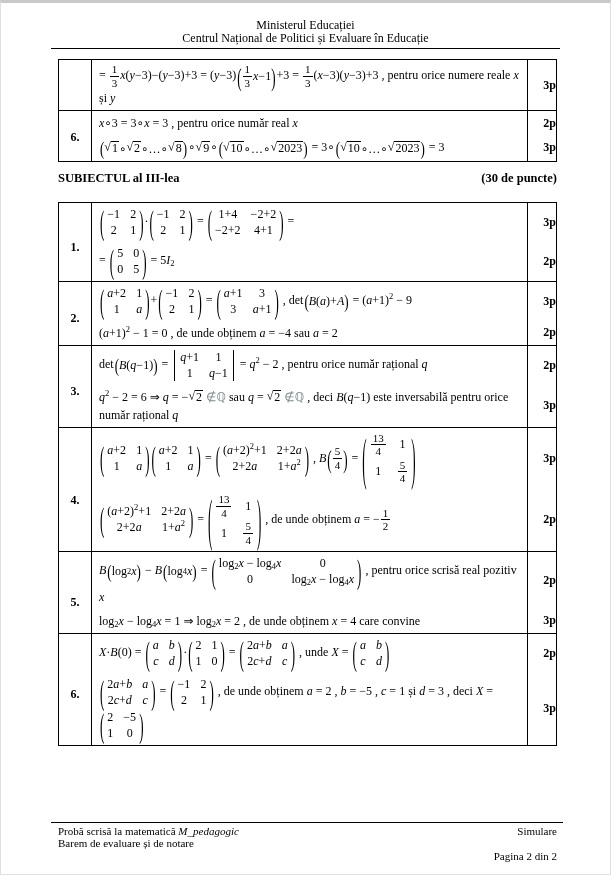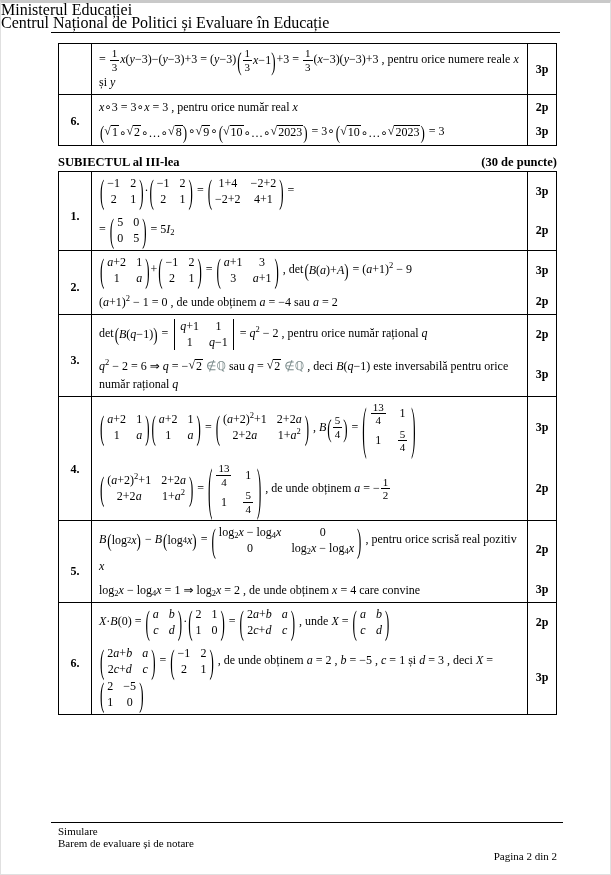--- a/index.html
+++ b/index.html
@@ -1,29 +1,29 @@
 <!DOCTYPE html>
 <html><head>
 <meta charset="utf-8">
 <style>
   *{margin:0;padding:0;box-sizing:border-box}
   html,body{background:#fff}
   body{width:611px;height:875px;font-family:"Liberation Serif",serif;color:#000;-webkit-font-smoothing:antialiased}
   .page{position:relative;width:611px;height:875px;background:#fff;border:1px solid #e0e0e0;border-top:3px solid #c9c9c9;overflow:hidden}
-  .hdr{font-size:16px;line-height:13px}
+  .hdr{padding-top:16px;text-align:center;font-size:12px;line-height:13px}
   .hrule{margin:3px 50px 0 50px;border-top:1.4px solid #000}
   table.btab{border-collapse:collapse;margin-left:57px;width:499px;font-size:12px;border:1.5px solid #000}
   #t2{margin-top:10px}
   table.btab td{border:1px solid #000;vertical-align:middle}
   td.numcell{width:33px;text-align:center;font-weight:bold;vertical-align:top;font-size:12px}
   td.solcell{padding:3px 7px;line-height:1.5}
-  td.ptscell{width:29px;text-align:center;font-weight:bold}
+  td.ptscell{width:29px;text-align:right;font-weight:bold}
   td.nb{border-bottom:none!important}
   td.nt{border-top:none!important}
-  .sechead{display:flex;justify-content:space-between;margin:9px 0 1px 57px;width:499px;font-weight:bold;font-size:12.5px}
+  .sechead{display:flex;justify-content:space-between;margin:9px 0 16px 57px;width:499px;font-weight:bold;font-size:12.5px}
   .it{font-style:italic}
   .gray{color:#7b8b8b}
   sup.msup{font-size:8.5px;vertical-align:5px;line-height:0}
   sub.msub{font-size:8.5px;vertical-align:-2px;line-height:0}
   .frac{display:inline-flex;flex-direction:column;align-items:center;vertical-align:middle;font-size:11px;line-height:1.15;margin:0 1px;text-align:center}
   .frac .fn{border-bottom:1px solid #000;padding:0 2px}
   .frac .fd{padding:0 2px}
   .grp{display:inline-flex;align-items:center;vertical-align:middle;margin:0 1px}
   .grp-c{display:inline-flex;align-items:center}
   .matgrid{display:grid;grid-template-columns:auto auto;column-gap:10px;row-gap:1px;padding:1px 3px;justify-items:center;align-items:center;line-height:1.25;text-align:center}
@@ -457,18 +457,19 @@
               <span class="paren" style="transform: scaleY(2.54);">)</span>
             </span></td>
           <td class="ptscell nt">3p</td>
         </tr>
       </tbody>
     </table>
 
   <div class="footer">
     <div class="frule"></div>
     <div class="f1">
+      <span><span>Probă scrisă la matematică</span> <span class="fit">M_pedagogic</span></span>
       <span>Simulare</span>
     </div>
     <div>Barem de evaluare și de notare</div>
     <div class="fpage">Pagina 2 din 2</div>
   </div>
 </div>
 
 </body></html>

